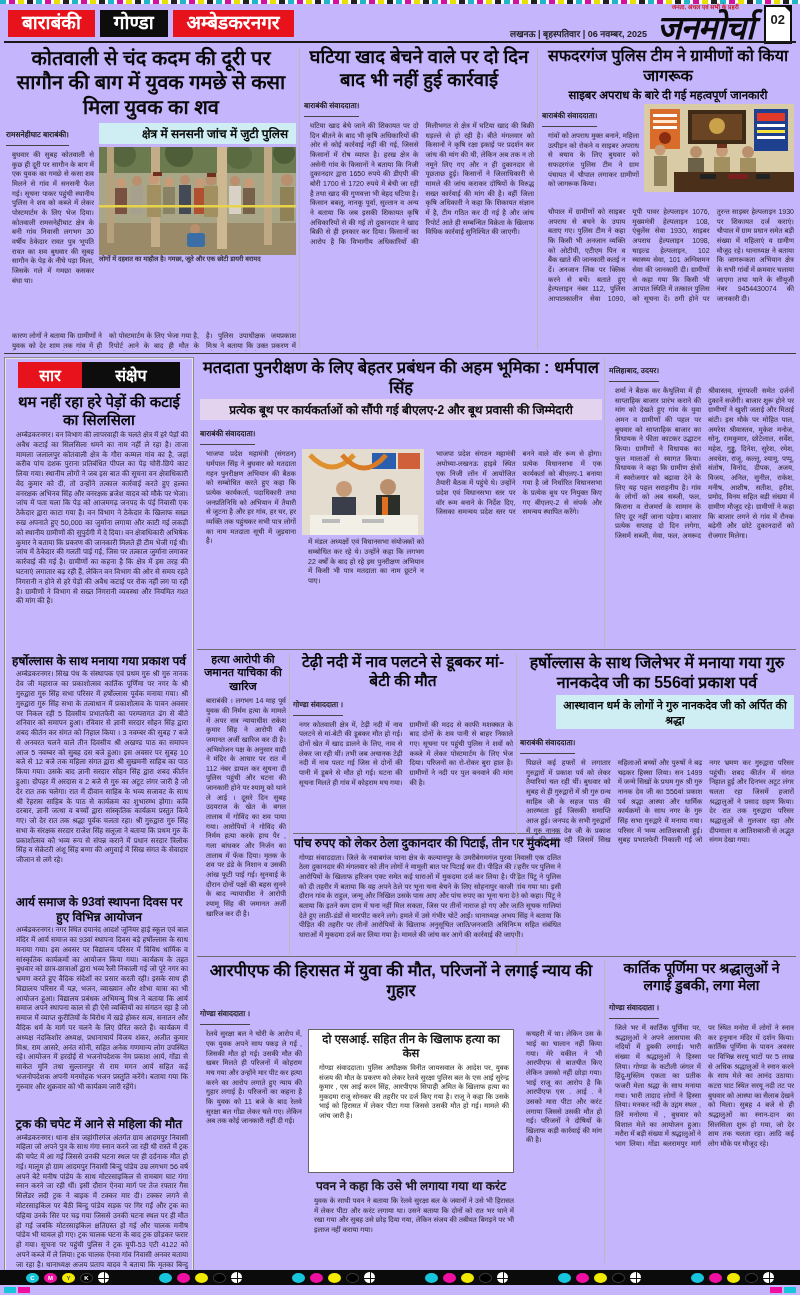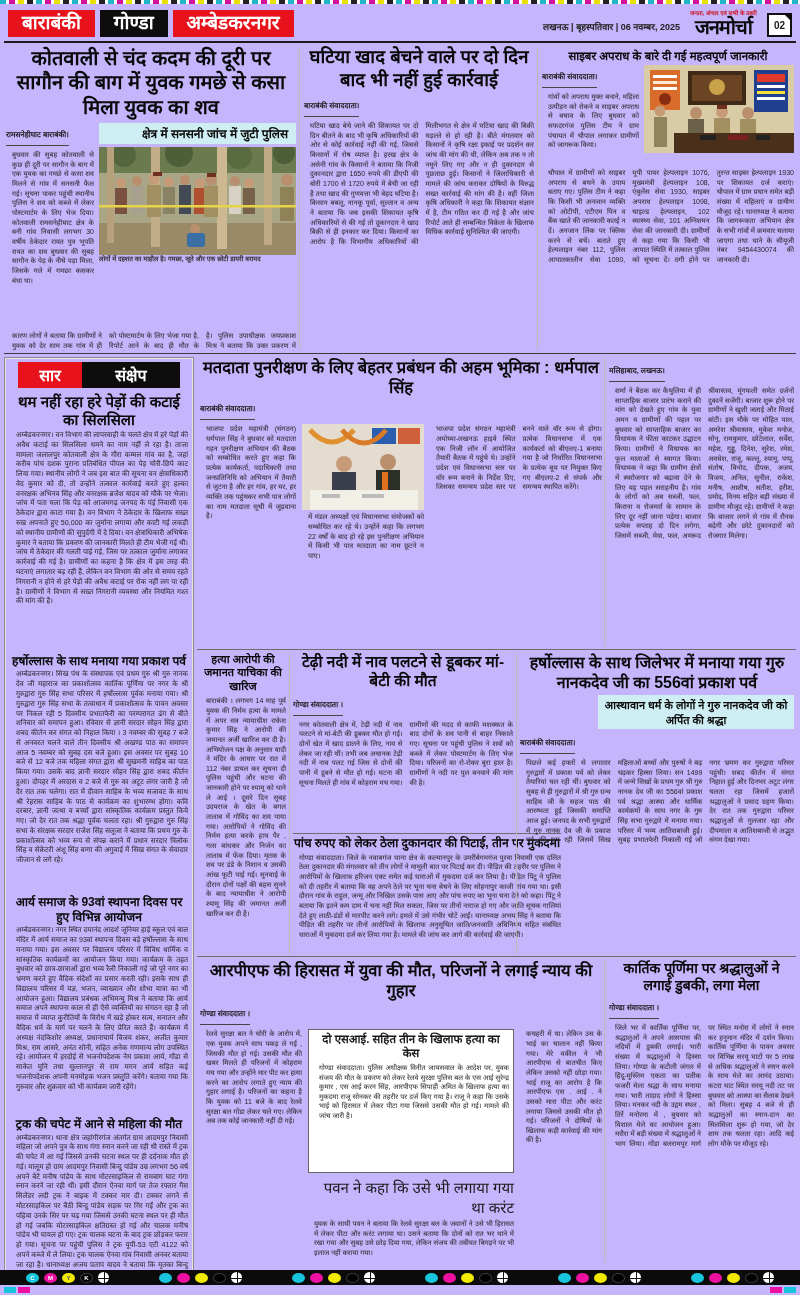--- a/index.html
+++ b/index.html
@@ -11,23 +11,23 @@
   
   .header{position:absolute;left:8px;top:7px;width:784px;height:33px;display:flex;align-items:center;}
   .regions{display:flex;gap:5px;}
   .region{color:#fff;font-weight:800;font-size:19px;padding:3px 14px 5px;line-height:1;}
   .region.red{background:#e8121c;}
   .region.black{background:#0d0d0d;}
   .head-right{margin-left:auto;display:flex;align-items:flex-end;gap:10px;}
   .dateline{font-size:9px;font-weight:700;color:#222;padding-bottom:4px;}
   .mast{display:flex;flex-direction:column;align-items:center;line-height:1;}
   .tagline{font-size:6px;color:#d0121c;font-weight:700;margin-bottom:1px;}
-  .title{font-size:20px;font-weight:900;color:#0b0b0b;letter-spacing:-1px;}
-  .pagebox{position:relative;border:2px solid #111;background:#fff;font-weight:800;font-size:10px;
-           padding:6px 5px 4px;line-height:1;}
+  .title{font-size:33px;font-weight:900;color:#0b0b0b;letter-spacing:-1px;font-style:italic;}
+  .pagebox{position:relative;border:2px solid #111;background:#fff;font-weight:800;font-size:13px;
+           padding:6px 5px 16px;line-height:1;}
   .pagebox .corner{position:absolute;top:-2px;right:-2px;width:0;height:0;
            border-top:9px solid #0d0d0d;border-left:9px solid transparent;}
   .toprule{position:absolute;left:4px;top:41px;width:792px;height:2px;background:#1a1a1a;}
   
   .article{position:absolute;overflow:hidden;}
   .headline{text-align:center;font-weight:800;color:#0a0a0a;line-height:1.22;}
   .byline{font-size:7.5px;font-weight:700;color:#222;display:inline-block;
           border-bottom:1px solid #444;padding-bottom:6px;margin:3px 0 4px;}
   .body{font-size:7px;line-height:1.38;text-align:justify;color:#262626;overflow:hidden;margin-left:6px;}
   .cols2{column-count:2;column-gap:7px;}
@@ -44,21 +44,21 @@
         box-shadow:inset 0 0 0 1px #e6e6e6;padding:4px 5px;box-sizing:border-box;overflow:hidden;}
   .rail-head{display:flex;margin:0 8px 4px;}
   .rail-head .r1{flex:0 0 64px;background:#e8121c;color:#fff;font-weight:800;font-size:16px;text-align:center;padding:2px 0;}
   .rail-head .r2{flex:1;background:#0d0d0d;color:#fff;font-weight:800;font-size:16px;text-align:center;padding:2px 0;}
   .brief-h{font-size:12px;font-weight:800;text-align:center;line-height:1.2;margin:5px 0 2px;color:#0a0a0a;}
   .brief-h.big{font-size:15px;}
   .rail .body{font-size:7.1px;}
   
   .storybox{border:1px solid #666;padding:3px 4px;background:#fff;}
   .storybox .bx-h{font-size:11.5px;font-weight:800;text-align:center;line-height:1.2;margin-bottom:2px;}
-  .sub2{font-size:15px;font-weight:400;margin:4px 0 2px;text-align:right;}
+  .sub2{font-size:12px;font-weight:700;margin:4px 0 2px;text-align:center;}
   
   .printbar{position:absolute;left:0;top:1270px;width:800px;height:15px;background:#0b0b0b;
             display:flex;align-items:center;justify-content:space-between;padding:0 26px;box-sizing:border-box;}
   .pm-group{display:flex;align-items:center;gap:5px;}
   .dot{width:13px;height:10px;border-radius:50%;font-size:6px;font-weight:700;color:#fff;
        display:flex;align-items:center;justify-content:center;line-height:1;}
   .dot.c{background:#17c6dd;}
   .dot.m{background:#ef0fa0;}
   .dot.y{background:#f2ea00;color:#555;}
   .dot.k{background:#000;border:1px solid #3a3a3a;box-sizing:border-box;}
@@ -158,20 +158,21 @@
 
   <div class="article" style="left:304px;top:46px;width:230px;height:305px;">
     <div class="headline" style="font-size:18.5px;">घटिया खाद बेचने वाले पर दो दिन बाद भी नहीं हुई कार्रवाई</div>
     <div style="margin-top:3px;"><span class="byline">बाराबंकी संवाददाता।</span></div>
     <div class="body cols2" style="height:238px;">घटिया खाद बेचे जाने की शिकायत पर दो दिन बीतने के बाद भी कृषि अधिकारियों की ओर से कोई कार्रवाई नहीं की गई, जिससे किसानों में रोष व्याप्त है। हरख क्षेत्र के असेनी गांव के किसानों ने बताया कि निजी दुकानदार द्वारा 1650 रुपये की डीएपी की बोरी 1700 से 1720 रुपये में बेची जा रही है तथा खाद की गुणवत्ता भी बेहद घटिया है। किसान बबलू, नानकू पूर्वा, सुल्तान व अन्य ने बताया कि जब इसकी शिकायत कृषि अधिकारियों से की गई तो दुकानदार ने खाद बिक्री से ही इनकार कर दिया। किसानों का आरोप है कि विभागीय अधिकारियों की मिलीभगत से क्षेत्र में घटिया खाद की बिक्री धड़ल्ले से हो रही है। बीते मंगलवार को किसानों ने कृषि रक्षा इकाई पर प्रदर्शन कर जांच की मांग की थी, लेकिन अब तक न तो नमूने लिए गए और न ही दुकानदार से पूछताछ हुई। किसानों ने जिलाधिकारी से मामले की जांच कराकर दोषियों के विरुद्ध सख्त कार्रवाई की मांग की है। वहीं जिला कृषि अधिकारी ने कहा कि शिकायत संज्ञान में है, टीम गठित कर दी गई है और जांच रिपोर्ट आते ही सम्बन्धित विक्रेता के खिलाफ विधिक कार्रवाई सुनिश्चित की जाएगी।</div>
   </div>
 
   <div class="vline" style="left:537px;top:48px;height:302px;"></div>
 
   <div class="article" style="left:542px;top:46px;width:252px;height:305px;">
+    <div class="headline" style="font-size:16px;">सफदरगंज पुलिस टीम ने ग्रामीणों को किया जागरूक</div>
     <div class="subhead" style="font-size:11.5px;margin:2px 0;">साइबर अपराध के बारे दी गई महत्वपूर्ण जानकारी</div>
     <div style="display:flex;gap:5px;">
       <div style="width:97px;flex:none;">
         <span class="byline">बाराबंकी संवाददाता।</span>
         <div class="body" style="height:72px;">गांवों को अपराध मुक्त बनाने, महिला उत्पीड़न को रोकने व साइबर अपराध से बचाव के लिए बुधवार को सफदरगंज पुलिस टीम ने ग्राम पंचायत में चौपाल लगाकर ग्रामीणों को जागरूक किया।</div>
       </div>
       <svg class="photo" width="150" height="88" viewBox="0 0 150 88">
         <rect width="150" height="88" fill="#d9cba6"></rect>
         <rect x="44" y="6" width="58" height="34" fill="#3f2a18"></rect>
           <rect x="48" y="10" width="50" height="26" fill="#6b4423"></rect>
@@ -221,20 +222,21 @@
     <div class="body" style="height:220px;">अम्बेडकरनगर। सिख पंथ के संस्थापक एवं प्रथम गुरु श्री गुरु नानक देव जी महाराज का प्रकाशोत्सव कार्तिक पूर्णिमा पर नगर के श्री गुरुद्वारा गुरु सिंह सभा परिसर में हर्षोल्लास पूर्वक मनाया गया। श्री गुरुद्वारा गुरु सिंह सभा के तत्वाधान में प्रकाशोत्सव के पावन अवसर पर निकल रही 5 दिवसीय प्रभातफेरी का परम्परागत ढंग से बीते शनिवार को समापन हुआ। रविवार से ज्ञानी सरदार सोहन सिंह द्वारा शबद कीर्तन कर संगत को निहाल किया । 3 नवम्बर की सुबह 7 बजे से अनवरत चलने वाले तीन दिवसीय श्री अखण्ड पाठ का समापन आज 5 नवम्बर को सुबह दस बजे हुआ। इस अवसर पर सुबह 10 बजे से 12 बजे तक महिला संगत द्वारा श्री सुखमनी साहिब का पाठ किया गया। उसके बाद ज्ञानी सरदार सोहन सिंह द्वारा शबद कीर्तन हुआ। दोपहर में अरदास व 2 बजे से गुरु का अटूट लंगर जारी है जो देर रात तक चलेगा। रात में दीवान साहिब के भव्य सजावट के साथ श्री रेहरास साहिब के पाठ से कार्यक्रम का शुभारम्भ होगा। कवि दरबार, ज्ञानी जत्था व बच्चों द्वारा सांस्कृतिक कार्यक्रम प्रस्तुत किये गए। जो देर रात तक श्रद्धा पूर्वक चलता रहा। श्री गुरुद्वारा गुरु सिंह सभा के संरक्षक सरदार राजेश सिंह सलूजा ने बताया कि प्रथम गुरु के प्रकाशोत्सव को भव्य रूप से संपन्न कराने में प्रधान सरदार त्रिलोक सिंह व सेक्रेटरी अंशू सिंह बग्गा की अगुवाई में सिख संगत के सेवादार जीजान से लगे रहे।</div>
     <div class="brief-h">आर्य समाज के 93वां स्थापना दिवस पर हुए विभिन्न आयोजन</div>
     <div class="body" style="height:186px;">अम्बेडकरनगर। नगर स्थित दयानंद आदर्श जूनियर हाई स्कूल एवं बाल मंदिर में आर्य समाज का 93वां स्थापना दिवस बड़े हर्षोल्लास के साथ मनाया गया। इस अवसर पर विद्यालय परिसर में विविध धार्मिक व सांस्कृतिक कार्यक्रमों का आयोजन किया गया। कार्यक्रम के तहत बुधवार को छात्र-छात्राओं द्वारा भव्य रैली निकाली गई जो पूरे नगर का भ्रमण करते हुए वैदिक संदेशों का प्रसार करती रही। इसके साथ ही विद्यालय परिसर में यज्ञ, भजन, व्याख्यान और शोभा यात्रा का भी आयोजन हुआ। विद्यालय प्रबंधक अभिमन्यु मिश्र ने बताया कि आर्य समाज अपने स्थापना काल से ही ऐसे व्यक्तियों का संगठन रहा है जो समाज में व्याप्त कुरीतियों के विरोध में खड़े होकर सत्य, सनातन और वैदिक धर्म के मार्ग पर चलने के लिए प्रेरित करते हैं। कार्यक्रम में अध्यक्ष नंदकिशोर अध्यक्ष, प्रधानाचार्य विजय शंकर, अजीत कुमार मिश्र, राम आसरे, अनंत सोनी, सहित अनेक गणमान्य लोग उपस्थित रहे। आयोजन में हरदोई से भजनोपदेशक नेम प्रकाश आर्य, गोंडा से साकेत मुनि तथा सुल्तानपुर से राम मगन आर्य सहित कई भजनोपदेशक अपनी मनमोहक भजन प्रस्तुति करेंगे। बताया गया कि गुरुवार और शुक्रवार को भी कार्यक्रम जारी रहेंगे।</div>
     <div class="brief-h">ट्रक की चपेट में आने से महिला की मौत</div>
     <div class="body" style="height:146px;">अम्बेडकरनगर। थाना क्षेत्र जहांगीरगंज अंतर्गत ग्राम आदमपुर निवासी महिला जो अपने पुत्र के साथ गंगा स्नान करने जा रही थी रास्ते में ट्रक की चपेट में आ गई जिससे उनकी घटना स्थल पर ही दर्दनाक मौत हो गई। मालूम हो ग्राम आदमपुर निवासी बिन्दु पांडेय उम्र लगभग 56 वर्ष अपने बेटे मनीष पांडेय के साथ मोटरसाइकिल से रामबाग घाट गंगा स्नान करने जा रही थीं। इसी दौरान ऐनवा मार्ग पर तेज रफ्तार गैस सिलेंडर लदी ट्रक ने बाइक में टक्कर मार दी। टक्कर लगने से मोटरसाइकिल पर बैठी बिन्दु पांडेय सड़क पर गिर गईं और ट्रक का पहिया उनके सिर पर चढ़ गया जिससे उनकी घटना स्थल पर ही मौत हो गई जबकि मोटरसाइकिल क्षतिग्रस्त हो गई और चालक मनीष पांडेय भी घायल हो गए। ट्रक चालक घटना के बाद ट्रक छोड़कर फरार हो गया। सूचना पर पहुंची पुलिस ने ट्रक यूपी-53 एटी 4122 को अपने कब्जे में ले लिया। ट्रक चालक ऐनवा गांव निवासी अनवर बताया जा रहा है। थानाध्यक्ष अजय प्रताप यादव ने बताया कि मृतका बिन्दु पांडेय पत्नी स्व. रमेशचंद पांडेय के पुत्र मनीष पांडेय की तहरीर पर पुलिस ने मुकदमा दर्ज कर लिया है। मृतका के शव को पुलिस ने अपने कब्जे में लेकर अन्यत्र परीक्षण हेतु जिला अस्पताल भेज दिया है।</div>
 
   </div>
 
   <div class="article" style="left:200px;top:357px;width:402px;height:289px;">
     <div class="headline" style="font-size:16.5px;">मतदाता पुनरीक्षण के लिए बेहतर प्रबंधन की अहम भूमिका : धर्मपाल सिंह</div>
+    <div class="subhead sub-lav" style="font-size:12px;padding:2px 0;margin:2px 0;">प्रत्येक बूथ पर कार्यकर्ताओं को सौंपी गई बीएलए-2 और बूथ प्रवासी की जिम्मेदारी</div>
     <div><span class="byline">बाराबंकी संवाददाता।</span></div>
     <div style="display:flex;gap:6px;">
       <div class="body" style="width:90px;flex:none;height:218px;">भाजपा प्रदेश महामंत्री (संगठन) धर्मपाल सिंह ने बुधवार को मतदाता गहन पुनरीक्षण अभियान की बैठक को सम्बोधित करते हुए कहा कि प्रत्येक कार्यकर्ता, पदाधिकारी तथा जनप्रतिनिधि को अभियान में तैयारी से जुटना है और हर गांव, हर घर, हर व्यक्ति तक पहुंचकर सभी पात्र लोगों का नाम मतदाता सूची में जुड़वाना है।</div>
       <div style="width:122px;flex:none;">
         <svg class="photo" width="122" height="86" viewBox="0 0 122 86">
           <rect width="122" height="86" fill="#e4ddcf"></rect>
           <rect x="70" y="4" width="24" height="16" fill="#2a5fb0"></rect>
             <rect x="96" y="4" width="22" height="16" fill="#d0603a"></rect>
           <path d="M8 6 Q30 30 52 6" stroke="#e0912f" stroke-width="5" fill="none"></path>
           <path d="M40 6 Q62 32 84 6" stroke="#d97b26" stroke-width="5" fill="none"></path>
@@ -252,21 +254,21 @@
         <div class="body" style="height:130px;margin-top:2px;">में मंडल अध्यक्षों एवं विधानसभा संयोजकों को सम्बोधित कर रहे थे। उन्होंने कहा कि लगभग 22 वर्षों के बाद हो रहे इस पुनरीक्षण अभियान में किसी भी पात्र मतदाता का नाम छूटने न पाए।</div>
       </div>
       <div class="body cols2" style="flex:1;height:218px;">भाजपा प्रदेश संगठन महामंत्री अयोध्या-लखनऊ हाइवे स्थित एक निजी लॉन में आयोजित तैयारी बैठक में पहुंचे थे। उन्होंने प्रदेश एवं विधानसभा स्तर पर वॉर रूम बनाने के निर्देश दिए, जिसका समन्वय प्रदेश स्तर पर बनने वाले वॉर रूम से होगा। प्रत्येक विधानसभा में एक कार्यकर्ता को बीएलए-1 बनाया गया है जो निर्धारित विधानसभा के प्रत्येक बूथ पर नियुक्त किए गए बीएलए-2 से संपर्क और समन्वय स्थापित करेंगे।</div>
     </div>
 
   </div>
 
   <div class="vline" style="left:604px;top:357px;height:290px;"></div>
 
   <div class="article" style="left:609px;top:357px;width:185px;height:290px;">
-    <div style="margin-top:2px;"><span class="byline">मलिहाबाद, लखनऊ।</span></div>
+    <div style="margin-top:2px;"><span class="byline">मलिहाबाद, उदयर।</span></div>
     <div class="body cols2" style="height:236px;">शर्मा ने बैठक कर कैथुलिया में ही साप्ताहिक बाजार प्रारंभ कराने की मांग को देखते हुए गांव के युवा अमन व ग्रामीणों की पहल पर बुधवार को साप्ताहिक बाजार का विधायक ने फीता काटकर उद्घाटन किया। ग्रामीणों ने विधायक का फूल मालाओं से स्वागत किया। विधायक ने कहा कि ग्रामीण क्षेत्रों में स्वरोजगार को बढ़ावा देने के लिए यह पहल सराहनीय है। गांव के लोगों को अब सब्जी, फल, किराना व रोजमर्रा के सामान के लिए दूर नहीं जाना पड़ेगा। बाजार प्रत्येक सप्ताह दो दिन लगेगा, जिसमें सब्जी, मेवा, फल, अमरूद श्रीवास्तव, मूंगफली समेत दर्जनों दुकानें सजेंगी। बाजार शुरू होने पर ग्रामीणों ने खुशी जताई और मिठाई बांटी। इस मौके पर मोहित पाल, अमरेश श्रीवास्तव, मुकेश मनोज, सोनू, रामकुमार, छोटेलाल, सर्वेश, महेश, गुड्डू, दिनेश, सुरेश, रमेश, अवधेश, राजू, कल्लू, श्यामू, पप्पू, संतोष, विनोद, दीपक, अजय, विजय, अनिल, सुनील, राकेश, मनीष, आशीष, सतीश, हरीश, प्रमोद, विनय सहित बड़ी संख्या में ग्रामीण मौजूद रहे। ग्रामीणों ने कहा कि बाजार लगने से गांव में रौनक बढ़ेगी और छोटे दुकानदारों को रोजगार मिलेगा।</div>
   </div>
 
   <div class="hline" style="left:197px;top:649px;width:599px;"></div>
 
   <div class="article" style="left:200px;top:653px;width:86px;height:302px;">
     <div class="headline" style="font-size:11px;">हत्या आरोपी की जमानत याचिका की खारिज</div>
     <div class="body" style="height:262px;margin-top:3px;">बाराबंकी । लगभग 14 माह पूर्व युवक की निर्मम हत्या के मामले में अपर सत्र न्यायाधीश राकेश कुमार सिंह ने आरोपी की जमानत अर्जी खारिज कर दी है। अभियोजन पक्ष के अनुसार वादी ने मंदिर के आधार पर रात में 112 नंबर डायल कर सूचना दी पुलिस पहुंची और घटना की जानकारी होने पर श्यामू को थाने ले आई । दूसरे दिन सुबह उदयराज के खेत के बगल तालाब में गोविंद का शव पाया गया। आरोपियों ने गोविंद की निर्मम हत्या करके हाथ पैर , गला बांधकर और निर्जन का तालाब में फेंक दिया। मृतक के शव पर डंडे के निशान व उसकी आंख फूटी पाई गई। सुनवाई के दौरान दोनों पक्षों की बहस सुनने के बाद न्यायाधीश ने आरोपी श्यामू सिंह की जमानत अर्जी खारिज कर दी है।</div>
   </div>
 
@@ -282,21 +284,21 @@
 
   <div class="article" style="left:293px;top:836px;width:268px;height:118px;">
     <div class="headline" style="font-size:12px;">पांच रुपए को लेकर ठेला दुकानदार की पिटाई, तीन पर मुकदमा</div>
     <div class="body" style="height:98px;margin-top:2px;">गोण्डा संवाददाता। जिले के नवाबगंज थाना क्षेत्र के कल्यानपुर के उमरीबेगमगंज पुरवा निवासी एक दलित ठेला दुकानदार की मंगलवार को तीन लोगों ने मामूली बात पर पिटाई कर दी। पीड़ित की तहरीर पर पुलिस ने आरोपियों के खिलाफ हरिजन एक्ट समेत कई धाराओं में मुकदमा दर्ज कर लिया है। पीड़ित पिंटू ने पुलिस को दी तहरीर में बताया कि वह अपने ठेले पर भूना चना बेचने के लिए सोहनापुर काजी गांव गया था। इसी दौरान गांव के राहुल, जन्मू और निखिल उसके पास आए और पांच रुपए का भूना चना देने को कहा। पिंटू ने बताया कि इतने कम दाम में चना नहीं मिल सकता, जिस पर तीनों नाराज हो गए और जाति सूचक गालियां देते हुए लाठी-डंडों से मारपीट करने लगे। हमले में उसे गंभीर चोटें आईं। थानाध्यक्ष अभय सिंह ने बताया कि पीड़ित की तहरीर पर तीनों आरोपियों के खिलाफ अनुसूचित जाति/जनजाति अधिनियम सहित संबंधित धाराओं में मुकदमा दर्ज कर लिया गया है। मामले की जांच कर आगे की कार्रवाई की जाएगी।</div>
   </div>
 
   <div class="vline" style="left:516px;top:653px;height:302px;"></div>
 
   <div class="article" style="left:520px;top:653px;width:274px;height:302px;">
     <div class="headline" style="font-size:16px;">हर्षोल्लास के साथ जिलेभर में मनाया गया गुरु नानकदेव जी का 556वां प्रकाश पर्व</div>
-    <div class="subhead sub-cyan" style="font-size:11px;padding:2px 0;margin:3px 0 2px 78px;">आस्थावान धर्म के लोगों ने गुरु नानकदेव जी को अर्पित की श्रद्धा</div>
+    <div class="subhead sub-cyan" style="font-size:11px;padding:2px 0;margin:3px 0 2px 36px;">आस्थावान धर्म के लोगों ने गुरु नानकदेव जी को अर्पित की श्रद्धा</div>
     <div><span class="byline">बाराबंकी संवाददाता।</span></div>
     <div class="body cols3" style="height:206px;">पिछले कई हफ्तों से लगातार गुरुद्वारों में प्रकाश पर्व को लेकर तैयारियां चल रही थीं। बुधवार को सुबह से ही गुरुद्वारों में श्री गुरु ग्रन्थ साहिब जी के सहज पाठ की आरम्भता हुई जिसकी समाप्ति आज हुई। जनपद के सभी गुरुद्वारों में गुरु नानक देव जी के प्रकाश पर्व की धूम रही जिसमें सिख महिलाओं बच्चों और पुरुषों ने बढ़ चढ़कर हिस्सा लिया। सन 1499 में जन्मे सिखों के प्रथम गुरु श्री गुरु नानक देव जी का 556वां प्रकाश पर्व श्रद्धा आस्था और धार्मिक कार्यक्रमों के साथ नगर के गुरु सिंह सभा गुरुद्वारे में मनाया गया। परिसर में भव्य आतिशबाजी हुई। सुबह प्रभातफेरी निकाली गई जो नगर भ्रमण कर गुरुद्वारा परिसर पहुंची। शबद कीर्तन में संगत निहाल हुई और दिनभर अटूट लंगर चलता रहा जिसमें हजारों श्रद्धालुओं ने प्रसाद ग्रहण किया। देर रात तक गुरुद्वारा परिसर श्रद्धालुओं से गुलजार रहा और दीपमाला व आतिशबाजी से अद्भुत संगम देखा गया।</div>
   </div>
 
   <div class="hline" style="left:197px;top:956px;width:599px;"></div>
 
   <div class="article" style="left:200px;top:960px;width:402px;height:303px;">
     <div class="headline" style="font-size:16.5px;">आरपीएफ की हिरासत में युवा की मौत, परिजनों ने लगाई न्याय की गुहार</div>
     <div style="margin-top:2px;"><span class="byline">गोण्डा संवाददाता ।</span></div>
     <div style="display:flex;gap:6px;">

